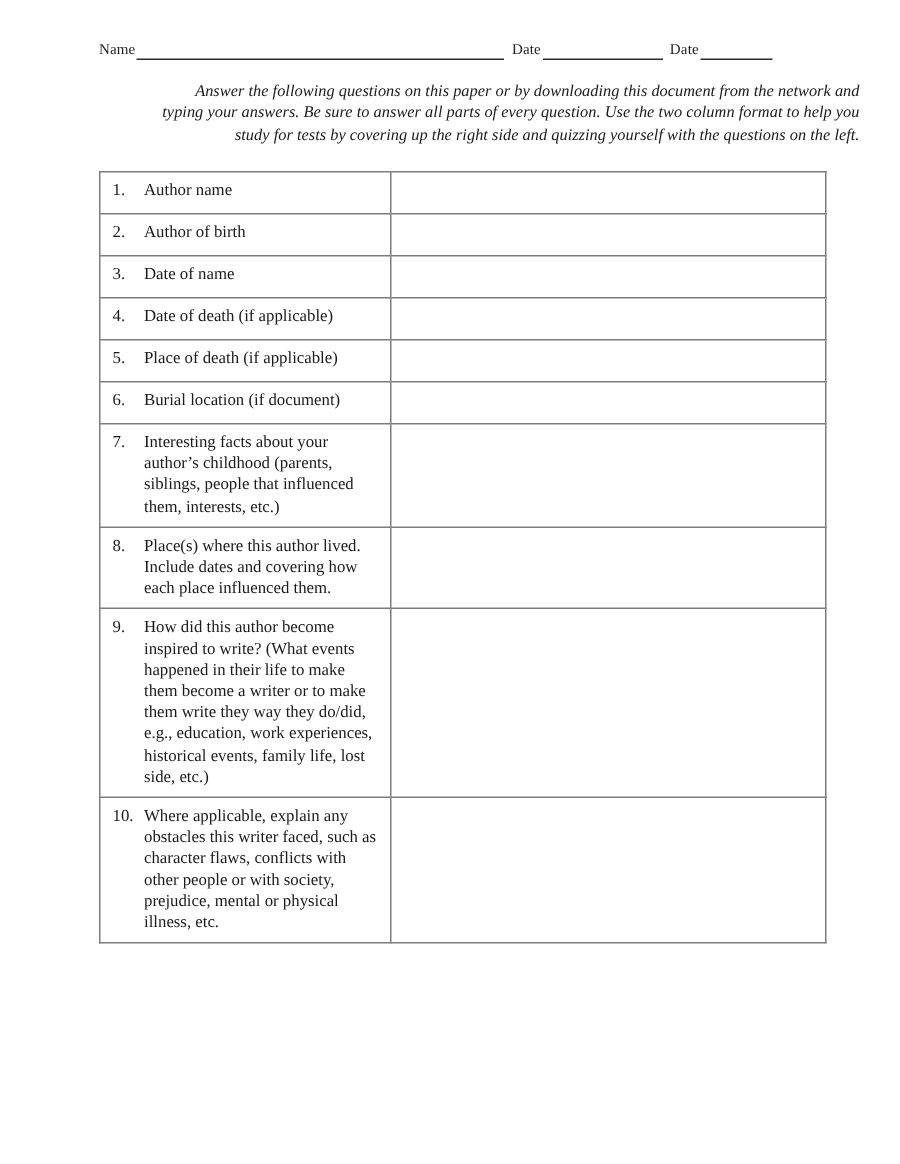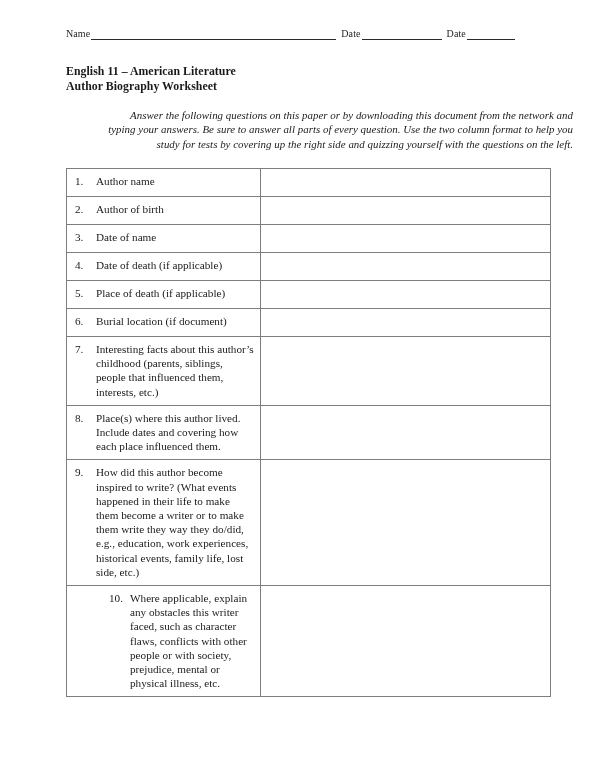--- a/index.html
+++ b/index.html
@@ -96,45 +96,41 @@
     align-items: flex-start;
     font-size: 11.2px;
     line-height: 14.2px;
   }
   .q-num {
     flex: 0 0 auto;
     width: 21px;
     text-align: left;
     padding-left: 2px;
   }
-  .q-num.wide { width: 21px; margin-left: 34px; }
+  .q-num.wide { width: 21px; }
   .q-text {
     flex: 1 1 auto;
   }
   .worksheet tr.short td.q-cell { height: 16px; }
 </style>
 </head>
 <body>
 
 <div class="page">
   <div class="content">
 
     <div class="header-line">
       <span class="hl-label">Name</span>
       <span class="hl-rule name-rule"></span>
       <span class="hl-label">Date</span>
       <span class="hl-rule date-rule"></span>
       <span class="hl-label">Date</span>
       <span class="hl-rule hour-rule"></span>
     </div>
 
-    <div class="title-block">
-      <span class="title-line">English 11 – American Literature</span>
-      <span class="title-line">Author Biography Worksheet</span>
-    </div>
 
     <div class="instructions">Answer the following questions on this paper or by downloading this document from the network and typing your answers. Be sure to answer all parts of every question. Use the two column format to help you study for tests by covering up the right side and quizzing yourself with the questions on the left.</div>
 
     <table class="worksheet">
       <tbody>
         <tr class="short">
           <td class="q-cell">
             <div class="q-row">
               <span class="q-num">1.</span>
               <span class="q-text">Author name</span>
@@ -184,21 +180,21 @@
               <span class="q-num">6.</span>
               <span class="q-text">Burial location (if document)</span>
             </div>
           </td>
           <td class="a-cell"></td>
         </tr>
         <tr>
           <td class="q-cell">
             <div class="q-row">
               <span class="q-num">7.</span>
-              <span class="q-text">Interesting facts about this author’s childhood (parents, siblings, people that influenced them, interests, etc.)</span>
+              <span class="q-text">Interesting facts about your author’s childhood (parents, siblings, people that influenced them, interests, etc.)</span>
             </div>
           </td>
           <td class="a-cell"></td>
         </tr>
         <tr>
           <td class="q-cell">
             <div class="q-row">
               <span class="q-num">8.</span>
               <span class="q-text">Place(s) where this author lived. Include dates and covering how each place influenced them.</span>
             </div>

